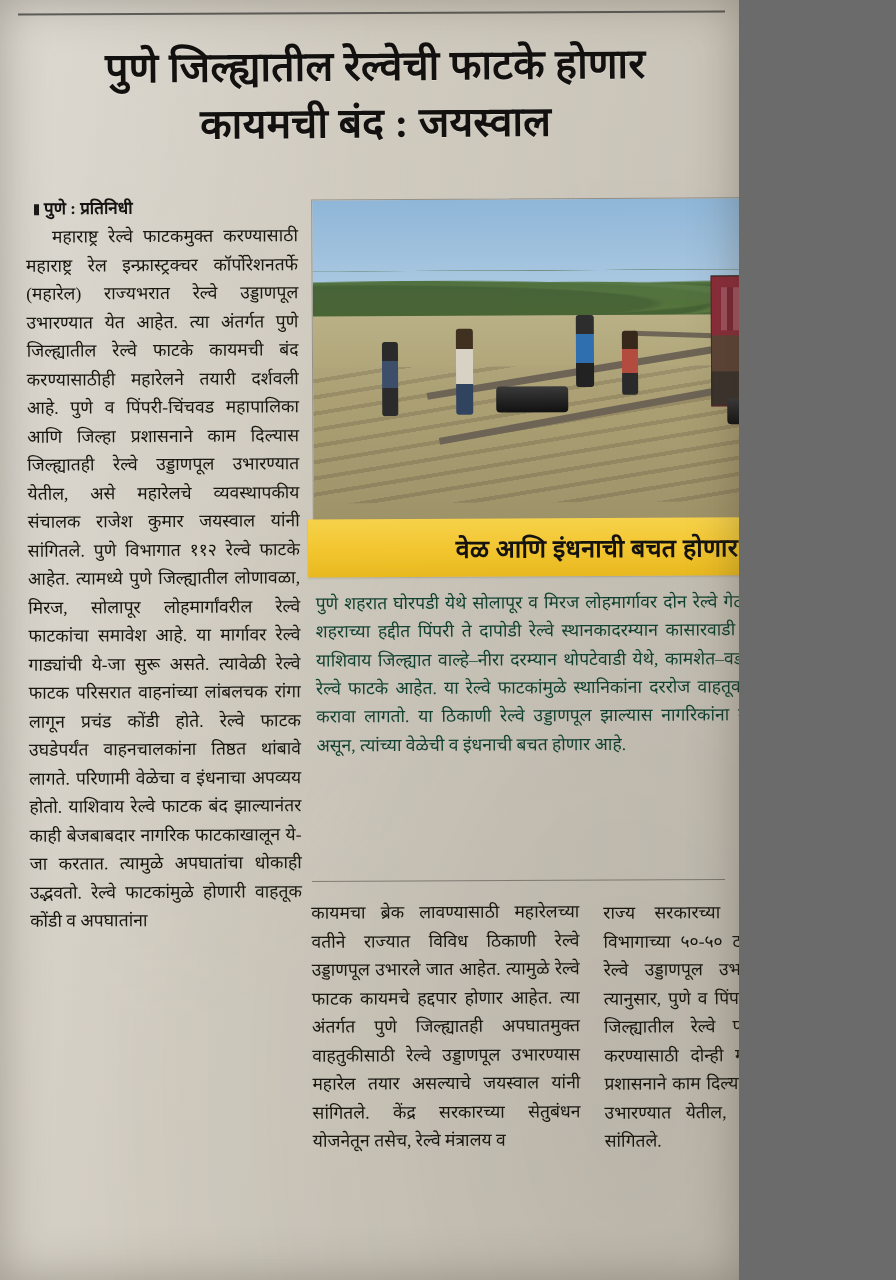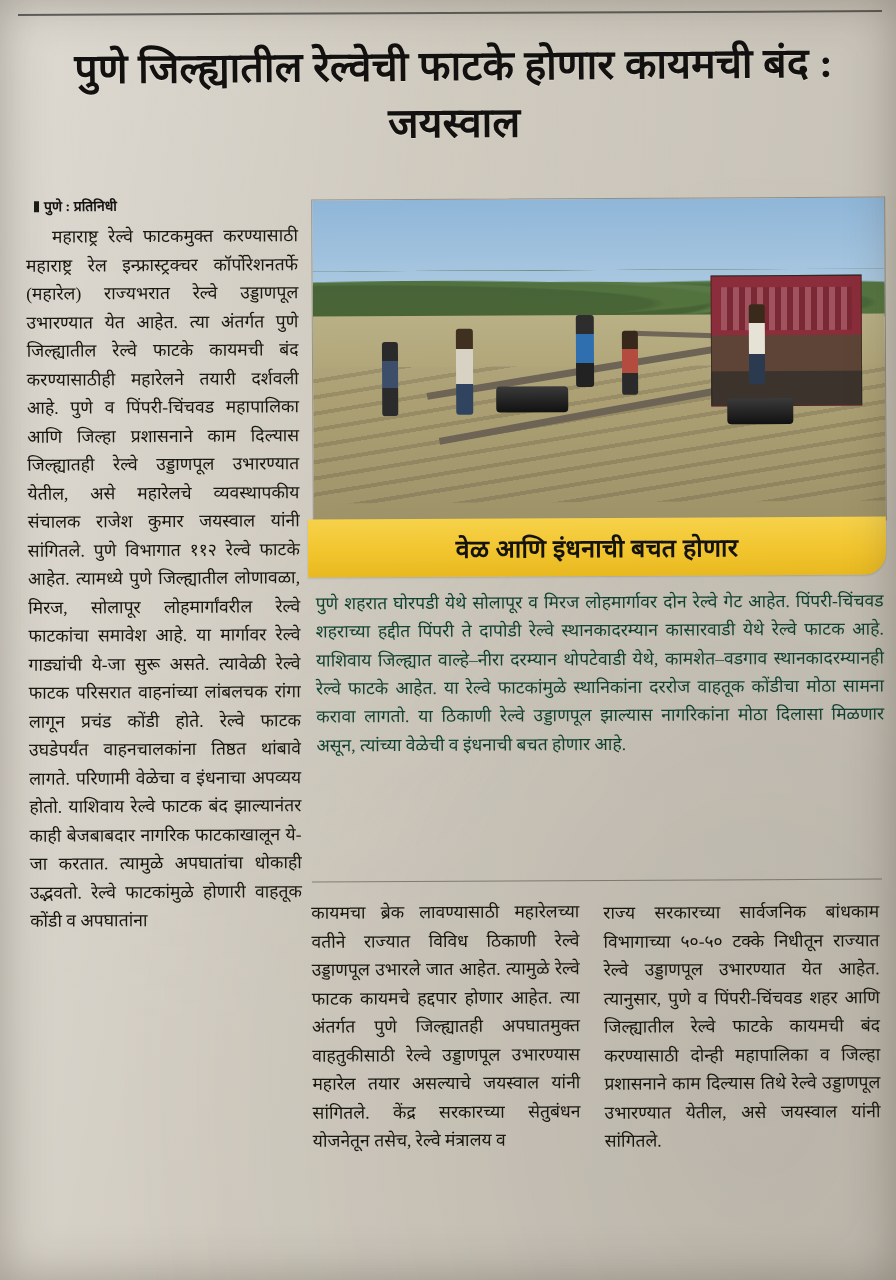--- a/index.html
+++ b/index.html
@@ -8,21 +8,21 @@
     background: #6b6b6b;
   }
   body {
     width: 896px;
     height: 1280px;
     overflow: hidden;
     font-family: "Liberation Serif", serif;
   }
   .page {
     position: relative;
-    width: 896px;
+    width: 739px;
     height: 1280px;
     background: #d9d4c9;
     background-image:
       linear-gradient(100deg, rgba(255,255,255,0.30) 0%, rgba(255,255,255,0.02) 40%, rgba(0,0,0,0.05) 100%),
       linear-gradient(0deg, rgba(120,110,95,0.10), rgba(120,110,95,0.10));
     box-sizing: border-box;
     overflow: hidden;
   }
   .paper-noise {
     position: absolute;
@@ -56,21 +56,21 @@
     line-height: 1.38;
     letter-spacing: .2px;
     transform: rotate(-0.5deg);
     text-shadow: 0 1px 0 rgba(255,255,255,.25);
   }
   .byline {
     position: absolute;
     left: 34px;
     top: 196px;
     font-weight: bold;
-    font-size: 14px;
+    font-size: 17px;
     color: #141312;
     transform: rotate(-0.4deg);
   }
   .byline .dot {
     display: inline-block;
     width: 5px;
     height: 11px;
     background: #1b1a18;
     margin-right: 5px;
     vertical-align: -1px;

